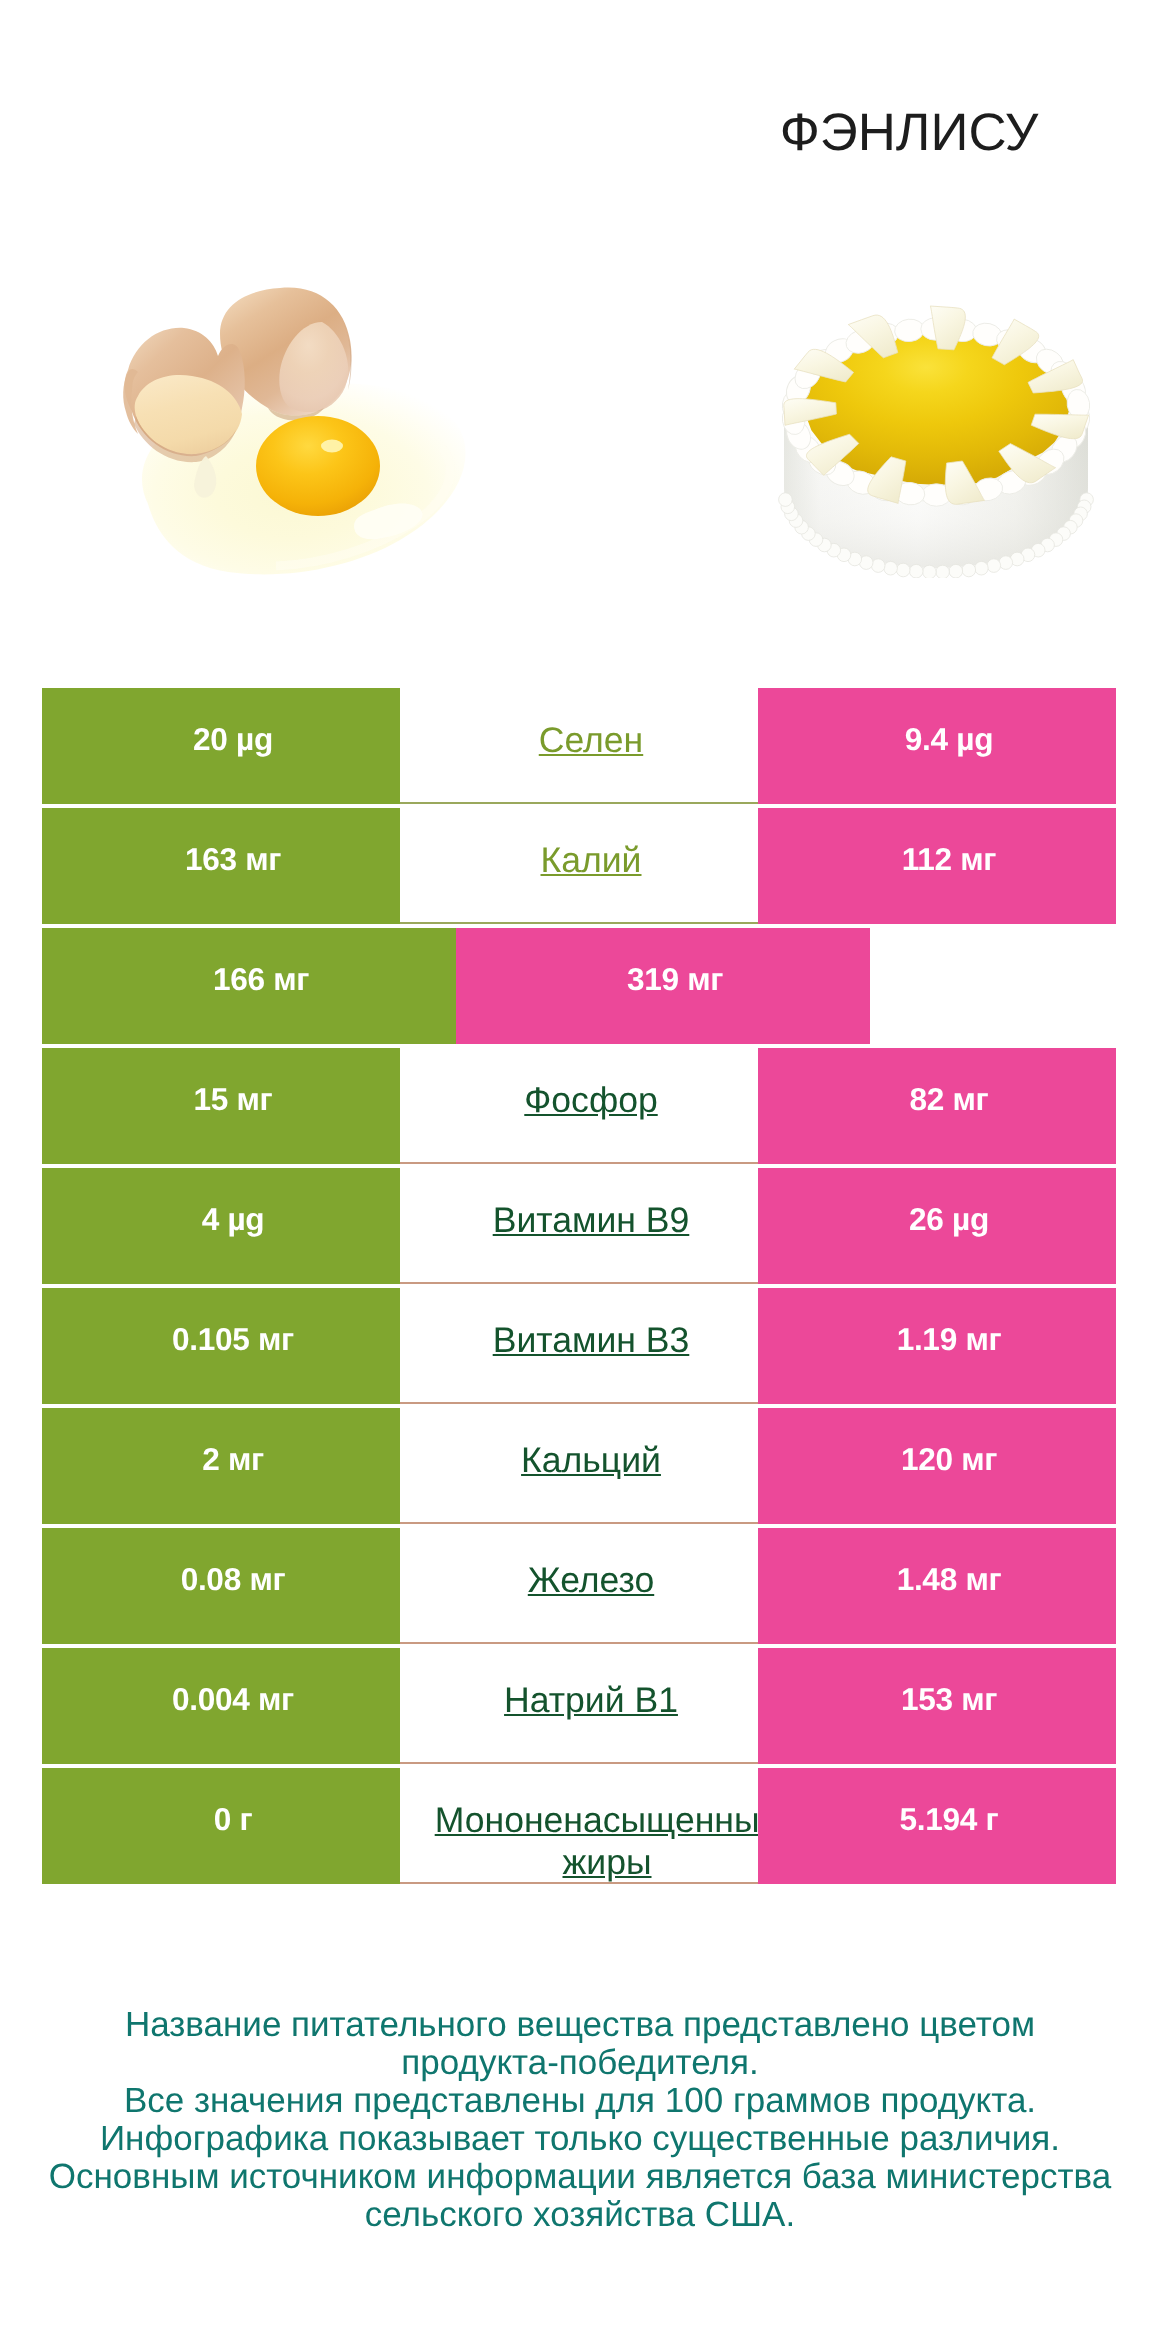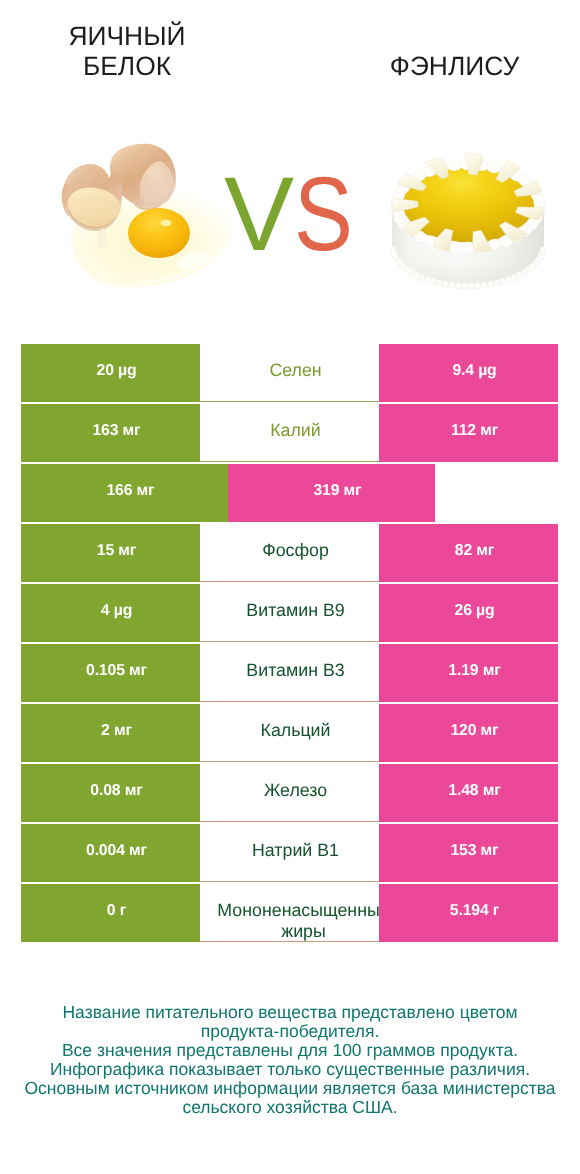--- a/index.html
+++ b/index.html
@@ -30,36 +30,34 @@
   .row:last-child{margin-bottom:0;}
   .cell{width:207px;height:58px;display:flex;align-items:center;justify-content:center;
         box-sizing:border-box;padding-bottom:5px;padding-left:12px;}
   .cell.left,.cell.right{color:#fff;font-weight:bold;font-size:15.8px;letter-spacing:-0.15px;}
   .cell.left{background:#80a62f;}
   .cell.right{background:#ec4899;position:relative;z-index:2;}
   .cell.mid{background:#fff;font-size:17.8px;font-weight:400;text-align:center;line-height:23px;
             border-bottom:1.2px solid #9aa85c;overflow:hidden;}
   .row.winL .cell.mid{color:#7a9b2c;border-bottom-color:#9aa85c;}
   .row.winR .cell.mid{color:#14532d;border-bottom-color:#c99a82;}
-  .cell.mid .lbl{display:block;}
+  .cell.mid .lbl{display:block;text-decoration:underline;}
   .row.wrap .cell.mid{overflow:hidden;align-items:flex-start;padding-bottom:0;}
   .row.wrap .cell.mid .lbl{width:196px;margin-left:16px;line-height:20.5px;padding-top:16px;}
 
   
   .footer{position:absolute;left:0;top:1003.3px;width:580px;text-align:center;
           font-size:17.5px;line-height:19.0px;color:#0f766e;}
   .footer div{white-space:nowrap;}
 </style>
 </head>
 <body>
 
 <div class="page">
 
-  <div class="title" id="title-left">ЯИЧНЫЙ
-БЕЛОК</div>
   <div class="title" id="title-right">ФЭНЛИСУ</div>
 
   <div class="hero">
     <div id="egg-holder"><svg viewBox="0 0 180 155" width="180" height="155">
 <defs>
 <radialGradient id="eW" cx="46%" cy="58%" r="64%">
 <stop offset="0" stop-color="#fbf8d4"></stop>
               <stop offset="36%" stop-color="#fdfadb"></stop>
 <stop offset="66%" stop-color="#fefce6"></stop>
               <stop offset="86%" stop-color="#fffef5"></stop>
@@ -254,21 +252,20 @@
 <circle cx="15.2" cy="115.8" r="3.4"></circle>
 <circle cx="11.8" cy="112.6" r="3.4"></circle>
 <circle cx="9.0" cy="109.3" r="3.4"></circle>
 <circle cx="6.7" cy="105.9" r="3.4"></circle>
 <circle cx="4.9" cy="102.4" r="3.4"></circle>
 <circle cx="3.7" cy="98.8" r="3.4"></circle>
 </g>
 </svg></div>
   </div>
 
-  <div class="vs"><span class="v">V</span><span class="s">S</span></div>
 
   <div class="tbl" id="nutrient-table">
       <div class="row winL">
         <div class="cell left">20 µg</div>
         <div class="cell mid">
           <span class="lbl">Селен</span>
         </div>
         <div class="cell right">9.4 µg</div>
       </div>
       <div class="row winL">

